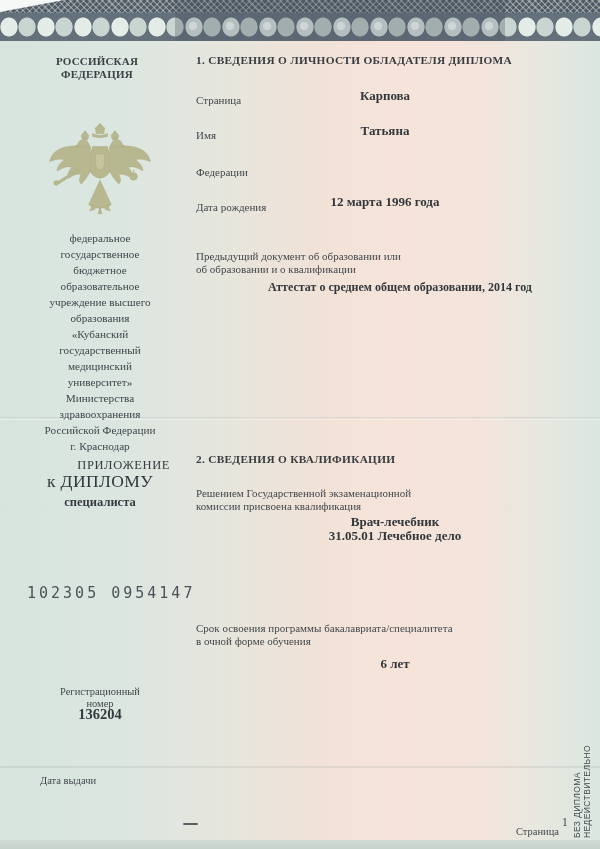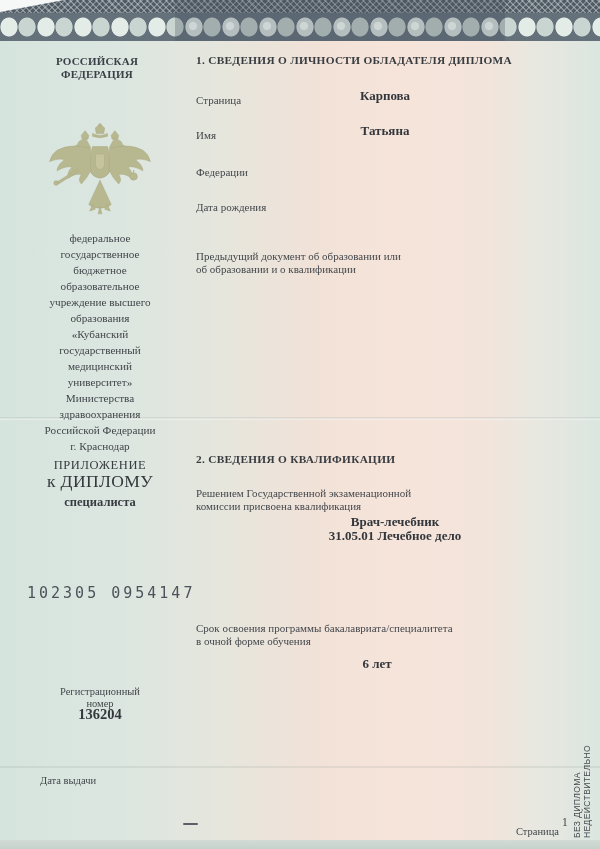--- a/index.html
+++ b/index.html
@@ -32,21 +32,21 @@
     background:linear-gradient(180deg,rgba(118,133,126,.20),rgba(255,255,255,.55));}
   #crease2{top:766px;left:0;width:600px;height:2px;background:rgba(128,140,134,.14);}
   #bottom-edge{top:840px;left:0;width:600px;height:9px;
     background:linear-gradient(180deg,#d2dcd7,#c5d1cb);}
   #pen-mark-dash{left:183px;top:823px;width:15px;height:2px;background:#5b6066;border-radius:1px;}
   
   #country{left:36px;top:55px;width:122px;text-align:center;font-size:11px;font-weight:bold;
     line-height:12.5px;letter-spacing:.2px;color:#3c4046;}
   #emblem{left:44px;top:121px;width:112px;height:110px;}
   #issuer{left:26px;top:230px;width:148px;text-align:center;font-size:11.2px;line-height:16px;color:#41454a;}
-  #supplement-1{left:30px;top:458px;width:140px;text-align:center;font-size:12.5px;letter-spacing:.6px;color:#383c41;}
+  #supplement-1{left:30px;top:458px;width:140px;text-align:right;font-size:12.5px;letter-spacing:.6px;color:#383c41;}
   #supplement-2{left:30px;top:471px;width:140px;text-align:center;font-size:17.5px;letter-spacing:.4px;color:#33373c;}
   #supplement-3{left:30px;top:495px;width:140px;text-align:center;font-size:12.5px;font-weight:bold;color:#383c41;}
   #serial{left:27px;top:584px;font-family:"DejaVu Sans Mono","Liberation Mono",monospace;
     font-size:15px;letter-spacing:3px;color:#4d525a;}
   #reg-label{left:40px;top:686px;width:120px;text-align:center;font-size:10.5px;line-height:11.5px;color:#43474c;}
   #reg-value{left:40px;top:706px;width:120px;text-align:center;font-size:14.5px;font-weight:bold;color:#34383d;}
   #date-label{left:40px;top:775px;width:120px;text-align:left;font-size:10.5px;color:#43474c;}
   #date-value{left:25px;top:789px;width:150px;text-align:center;font-size:14.5px;font-weight:bold;color:#34383d;}
   
   .sec-title{font-size:11.3px;font-weight:bold;letter-spacing:.3px;color:#383c41;}
@@ -58,21 +58,21 @@
   #firstname-label{left:196px;top:129px;}   #firstname-value{left:270px;top:123px;width:230px;}
   #patronymic-label{left:196px;top:166px;}  #patronymic-value{left:270px;top:160px;width:230px;}
   #birthdate-label{left:196px;top:201px;}   #birthdate-value{left:270px;top:194px;width:230px;}
   #prevdoc-label{left:196px;top:250px;width:300px;}
   #prevdoc-value{left:235px;top:280px;width:330px;font-size:12px;}
   #s2-title{left:196px;top:453px;}
   #qual-label{left:196px;top:487px;width:300px;}
   #qual-value1{left:250px;top:514px;width:290px;}
   #qual-value2{left:250px;top:528px;width:290px;}
   #duration-label{left:196px;top:622px;width:320px;}
-  #duration-value{left:232px;top:656px;width:290px;}
+  #duration-value{left:250px;top:656px;width:290px;}
   
   #page-label{left:516px;top:826px;font-size:10.5px;color:#43474c;}
   #page-number{left:562px;top:816px;font-size:11.5px;color:#3a3e43;}
   #edge-note{left:572px;top:684px;height:154px;writing-mode:vertical-rl;transform:rotate(180deg);
     font-family:"Liberation Sans",sans-serif;font-size:8.5px;letter-spacing:.4px;color:#474b51;}
 </style>
 </head>
 <body>
 
 <div class="page">
@@ -149,23 +149,25 @@
 
   <div class="abs lbl" id="surname-label">Страница</div>
   <div class="abs val" id="surname-value">Карпова</div>
 
   <div class="abs lbl" id="firstname-label">Имя</div>
   <div class="abs val" id="firstname-value">Татьяна</div>
 
   <div class="abs lbl" id="patronymic-label">Федерации</div>
 
   <div class="abs lbl" id="birthdate-label">Дата рождения</div>
+  <div class="abs val" id="birthdate-value">12 марта 1996 года</div>
 
   <div class="abs lbl2 ml" id="prevdoc-label">Предыдущий документ об образовании или
 об образовании и о квалификации</div>
+  <div class="abs val" id="prevdoc-value">Аттестат о среднем общем образовании, 2014 год</div>
 
   <div class="abs sec-title" id="s2-title">2. СВЕДЕНИЯ О КВАЛИФИКАЦИИ</div>
 
   <div class="abs lbl2 ml" id="qual-label">Решением Государственной экзаменационной
 комиссии присвоена квалификация</div>
   <div class="abs val" id="qual-value1">Врач-лечебник</div>
   <div class="abs val" id="qual-value2">31.05.01 Лечебное дело</div>
 
   <div class="abs lbl2 ml" id="duration-label">Срок освоения программы бакалавриата/специалитета
 в очной форме обучения</div>

